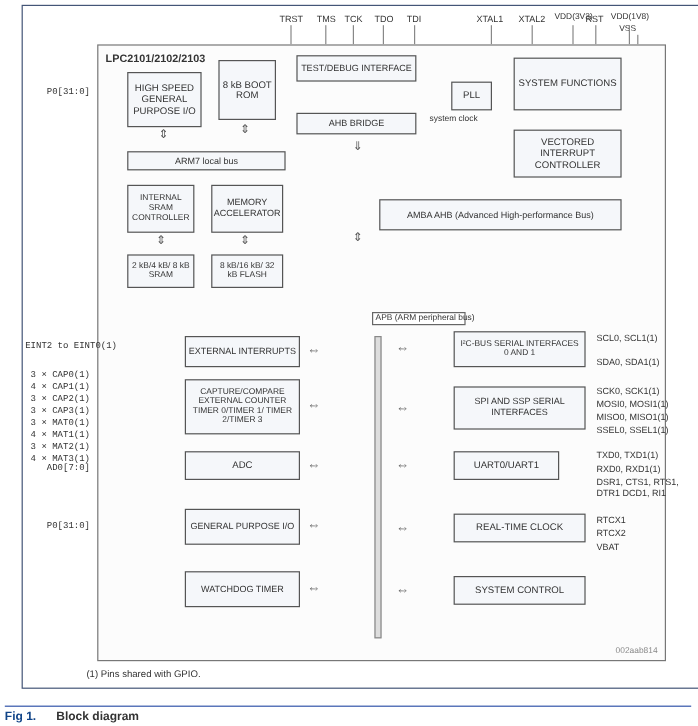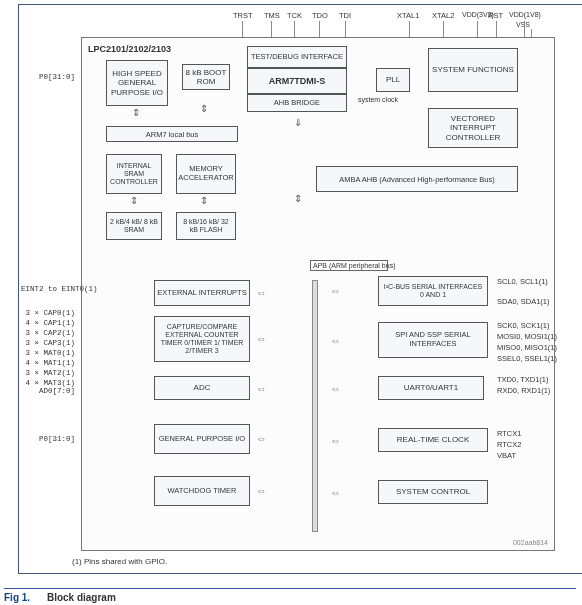--- a/index.html
+++ b/index.html
@@ -151,24 +151,23 @@
     <div class="pinlineV" style="left:424px;top:16px;height:16px"></div>
     <div class="pinlineV" style="left:458px;top:16px;height:16px"></div>
     <div class="pinlineV" style="left:477px;top:16px;height:16px"></div>
     <div class="pinlineV" style="left:505px;top:16px;height:16px"></div>
     <div class="pinlineV" style="left:512px;top:24px;height:8px"></div>
 
     <div class="chip">
       <div class="chiptitle">LPC2101/2102/2103</div>
 
       <div class="block" style="left:24px;top:22px;width:62px;height:46px">HIGH SPEED GENERAL PURPOSE I/O</div>
-      <div class="block" style="left:100px;top:26px;width:48px;height:26px">8 kB BOOT ROM</div>
+      <div class="block" style="left:100px;top:12px;width:48px;height:50px">8 kB BOOT ROM</div>
 
       <div class="block" style="left:165px;top:8px;width:100px;height:22px;font-size:7.5px">TEST/DEBUG INTERFACE</div>
-      <div class="block" style="left:165px;top:30px;width:100px;height:26px;font-weight:bold;font-size:9px">ARM7TDMI-S</div>
       <div class="block" style="left:165px;top:56px;width:100px;height:18px;font-size:7.5px">AHB BRIDGE</div>
 
       <div class="block" style="left:294px;top:30px;width:34px;height:24px">PLL</div>
       <div class="block" style="left:346px;top:10px;width:90px;height:44px">SYSTEM FUNCTIONS</div>
       <div class="lbl" style="left:276px;top:58px;width:40px;text-align:center;font-size:7px">system clock</div>
 
       <div class="block" style="left:346px;top:70px;width:90px;height:40px">VECTORED INTERRUPT CONTROLLER</div>
 
       <div class="bus" style="left:24px;top:88px;width:130px;height:14px">ARM7 local bus</div>
 
@@ -186,21 +185,21 @@
       <div class="apbbus" style="left:230px;top:242px;height:250px"></div>
 
       <div class="block" style="left:72px;top:242px;width:96px;height:26px;font-size:7.5px">EXTERNAL INTERRUPTS</div>
       <div class="block" style="left:72px;top:278px;width:96px;height:46px;font-size:7px">CAPTURE/COMPARE EXTERNAL COUNTER TIMER 0/TIMER 1/ TIMER 2/TIMER 3</div>
       <div class="block" style="left:72px;top:338px;width:96px;height:24px">ADC</div>
       <div class="block" style="left:72px;top:386px;width:96px;height:30px;font-size:7.5px">GENERAL PURPOSE I/O</div>
       <div class="block" style="left:72px;top:438px;width:96px;height:30px;font-size:7.5px">WATCHDOG TIMER</div>
 
       <div class="block" style="left:296px;top:238px;width:110px;height:30px;font-size:7px">I²C-BUS SERIAL INTERFACES 0 AND 1</div>
       <div class="block" style="left:296px;top:284px;width:110px;height:36px;font-size:7.5px">SPI AND SSP SERIAL INTERFACES</div>
-      <div class="block" style="left:296px;top:338px;width:106px;height:24px">UART0/UART1</div>
+      <div class="block" style="left:296px;top:338px;width:88px;height:24px">UART0/UART1</div>
       <div class="block" style="left:296px;top:442px;width:110px;height:24px">SYSTEM CONTROL</div>
       <div class="block" style="left:296px;top:390px;width:110px;height:24px">REAL-TIME CLOCK</div>
 
       <div class="tiny" style="position:absolute;right:6px;bottom:4px">002aab814</div>
 
       <div class="dblH" style="left:174px;top:248px">⇔</div>
       <div class="dblH" style="left:174px;top:294px">⇔</div>
       <div class="dblH" style="left:174px;top:344px">⇔</div>
       <div class="dblH" style="left:174px;top:394px">⇔</div>
       <div class="dblH" style="left:174px;top:446px">⇔</div>
@@ -232,20 +231,21 @@
     <div class="lbl lblR" style="left:6px;top:430px;width:50px">P0[31:0]</div>
 
     <div class="lbl" style="left:478px;top:272px">SCL0, SCL1(1)</div>
     <div class="lbl" style="left:478px;top:292px">SDA0, SDA1(1)</div>
     <div class="lbl" style="left:478px;top:316px">SCK0, SCK1(1)</div>
     <div class="lbl" style="left:478px;top:327px">MOSI0, MOSI1(1)</div>
     <div class="lbl" style="left:478px;top:338px">MISO0, MISO1(1)</div>
     <div class="lbl" style="left:478px;top:349px">SSEL0, SSEL1(1)</div>
     <div class="lbl" style="left:478px;top:370px">TXD0, TXD1(1)</div>
     <div class="lbl" style="left:478px;top:381px">RXD0, RXD1(1)</div>
+    <div class="lbl" style="left:478px;top:392px;white-space:normal;width:80px">DSR1, CTS1, RTS1, DTR1 DCD1, RI1</div>
     <div class="lbl" style="left:478px;top:424px">RTCX1</div>
     <div class="lbl" style="left:478px;top:435px">RTCX2</div>
     <div class="lbl" style="left:478px;top:446px">VBAT</div>
 
     <div class="footnote">(1)   Pins shared with GPIO.</div>
   </div>
 
   <div class="figcap">
     <span>Fig 1.</span>
     <span class="txt">Block diagram</span>

